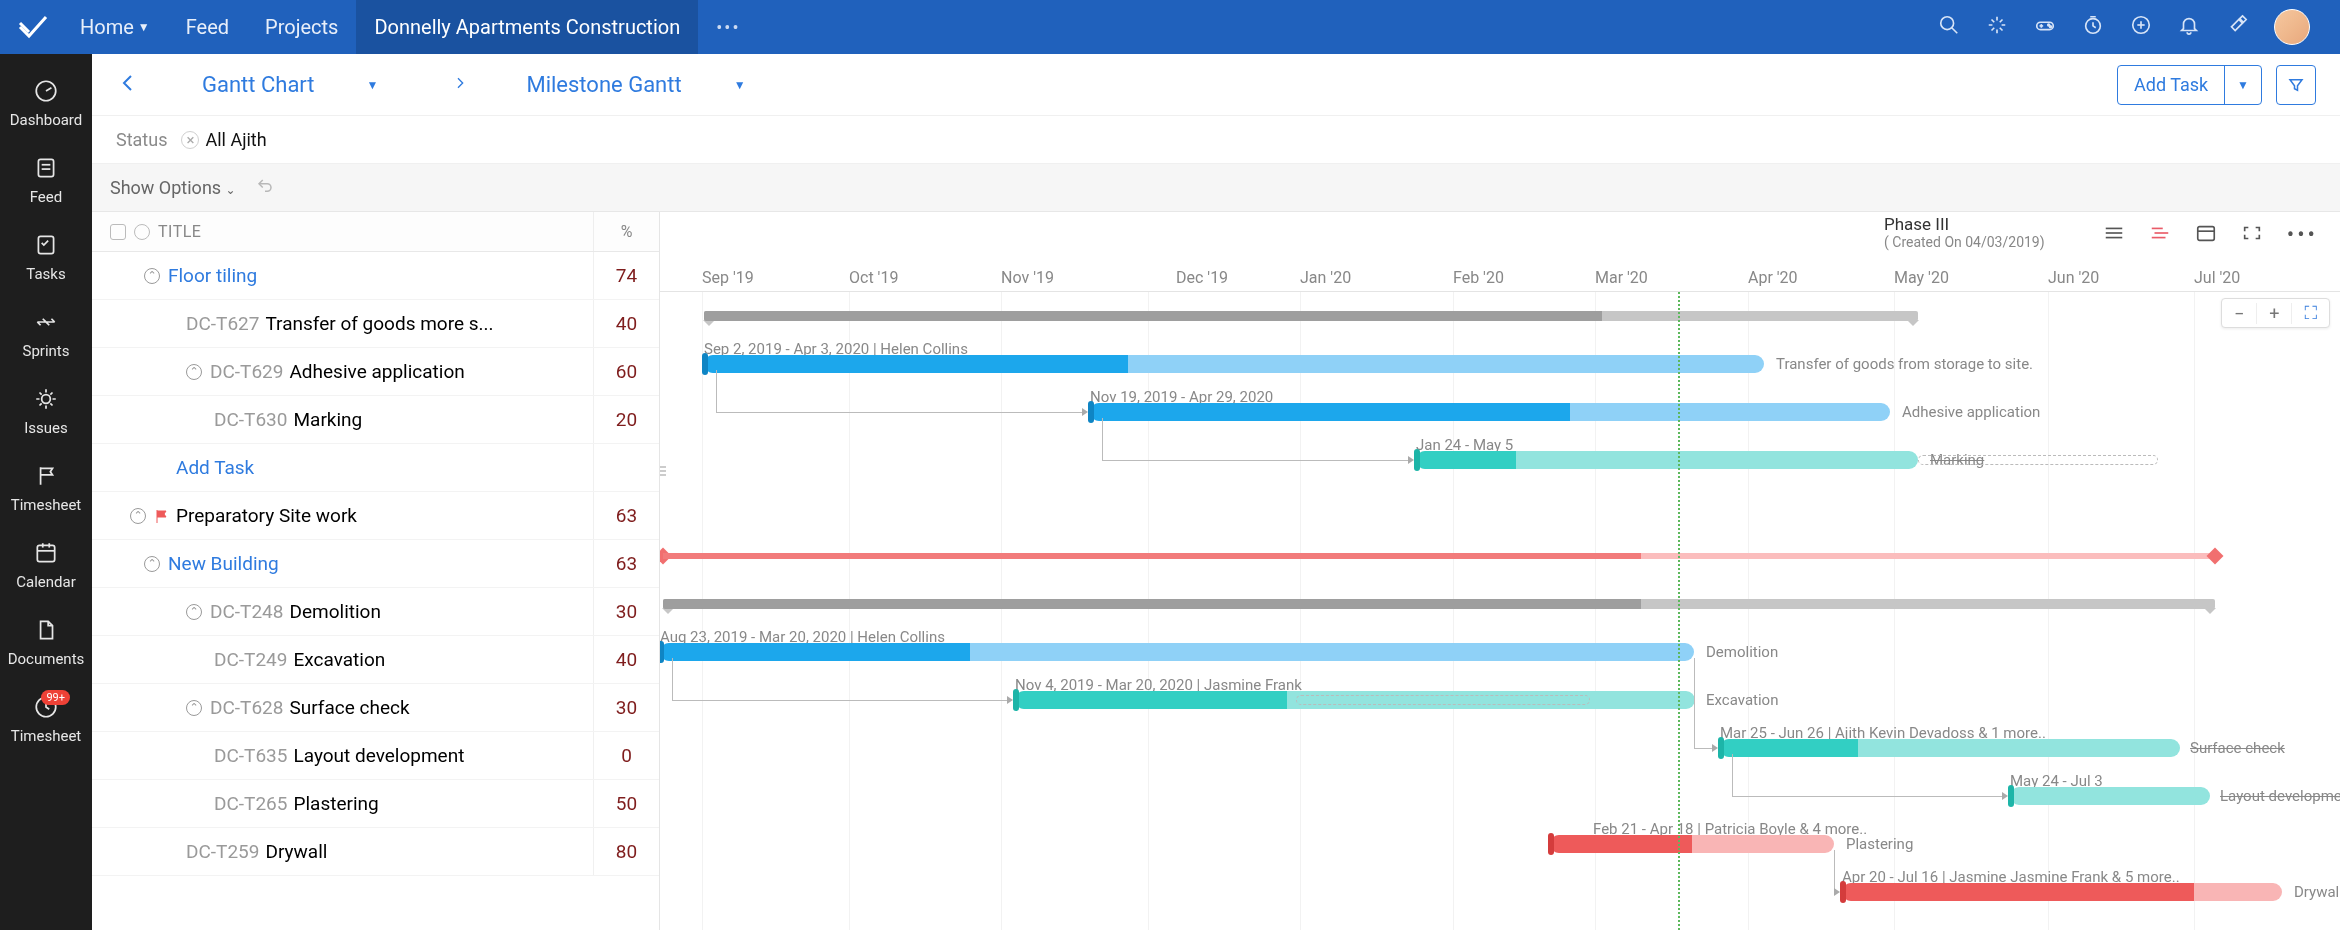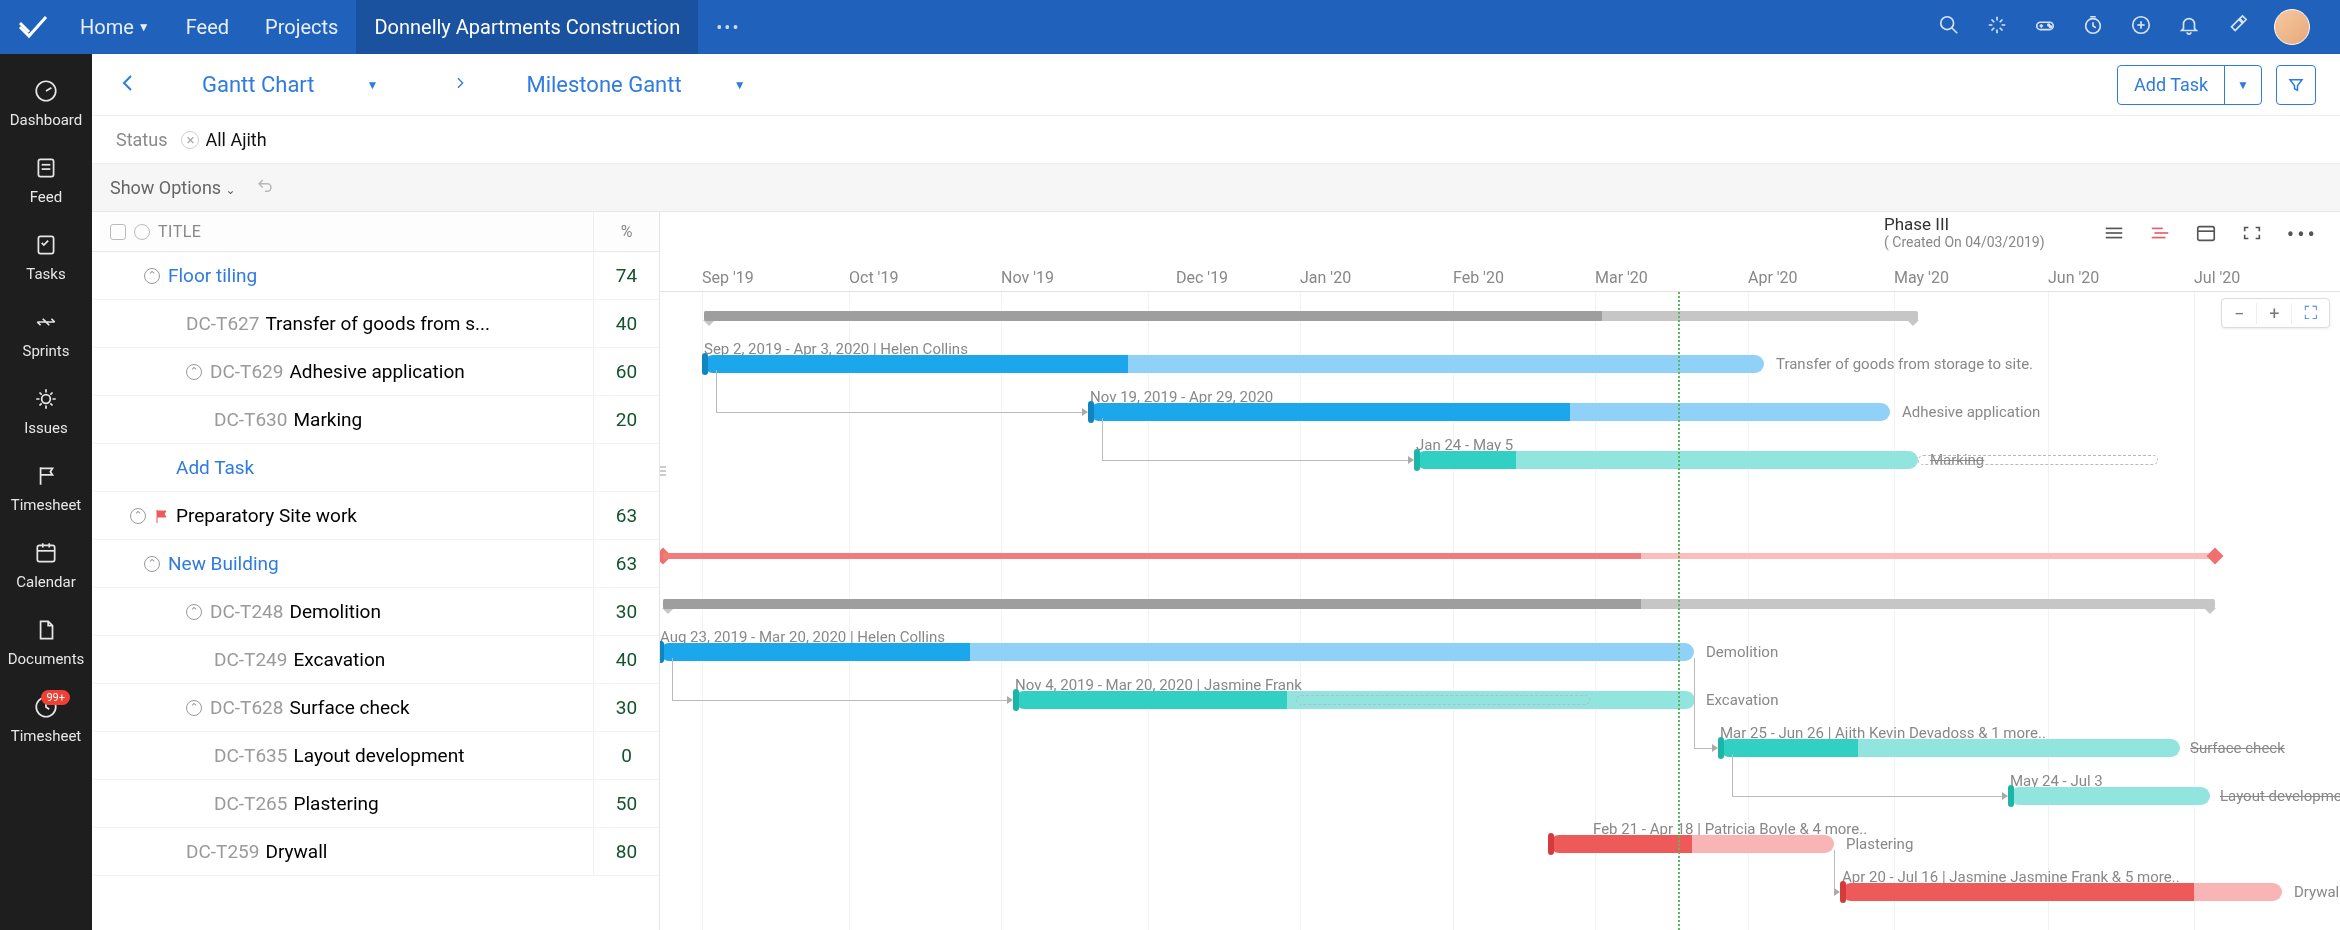--- a/index.html
+++ b/index.html
@@ -60,21 +60,21 @@
 
 .gantt-wrap { flex:1; display:flex; position:relative; overflow:hidden; }
 .leftpane { width:568px; border-right:1px solid #e5e5e5; display:flex; flex-direction:column; }
 .colhead { height:40px; display:flex; align-items:center; border-bottom:1px solid #e8e8e8; background:#fdfdfd; }
 .colhead .title-col { flex:1; padding-left:18px; display:flex; align-items:center; gap:8px; color:#888; font-size:16px; letter-spacing:.5px; }
 .colhead .pct-col { width:66px; text-align:center; color:#888; border-left:1px solid #eee; height:100%; display:flex; align-items:center; justify-content:center; }
 .tinyicon { width:16px; height:16px; border:1px solid #bbb; border-radius:3px; }
 .rows { flex:1; overflow:hidden; }
 .row { height:48px; display:flex; align-items:center; border-bottom:1px solid #f3f3f3; font-size:19px; }
 .row .title-col { flex:1; display:flex; align-items:center; overflow:hidden; white-space:nowrap; text-overflow:ellipsis; }
-.row .pct-col { width:66px; text-align:center; border-left:1px solid #f0f0f0; height:100%; display:flex; align-items:center; justify-content:center; color:#14532d; }
+.row .pct-col { width:66px; text-align:center; border-left:1px solid #f0f0f0; height:100%; display:flex; align-items:center; justify-content:center; color:#7f1d1d; }
 .expander { width:16px; height:16px; border:1.5px solid #9a9a9a; border-radius:50%; display:inline-flex; align-items:center; justify-content:center; font-size:11px; color:#9a9a9a; margin-right:8px; flex-shrink:0; }
 .link-text { color:#2f7bdf; cursor:pointer; }
 .task-id { color:#9a9a9a; margin-right:6px; }
 .indent-1 { padding-left:38px; }
 .indent-1b { padding-left:52px; }
 .indent-3 { padding-left:94px; }
 .flagicon { width:16px; height:16px; margin-right:6px; }
 
 
 .rightpane { flex:1; position:relative; overflow:hidden; }
@@ -292,21 +292,21 @@
             <div class="row">
                 <div class="title-col indent-1b">
                   <span class="expander">⌃</span>
                   <span class="link-text">Floor tiling</span>
                 </div>
                 <div class="pct-col">74</div>
               </div>
             <div class="row">
                 <div class="title-col indent-3">
                   <span class="task-id">DC-T627</span>
-                  <span>Transfer of goods from s...</span>
+                  <span>Transfer of goods more s...</span>
                 </div>
                 <div class="pct-col">40</div>
               </div>
             <div class="row">
                 <div class="title-col indent-3">
                   <span class="expander">⌃</span>
                   <span class="task-id">DC-T629</span>
                   <span>Adhesive application</span>
                 </div>
                 <div class="pct-col">60</div>

